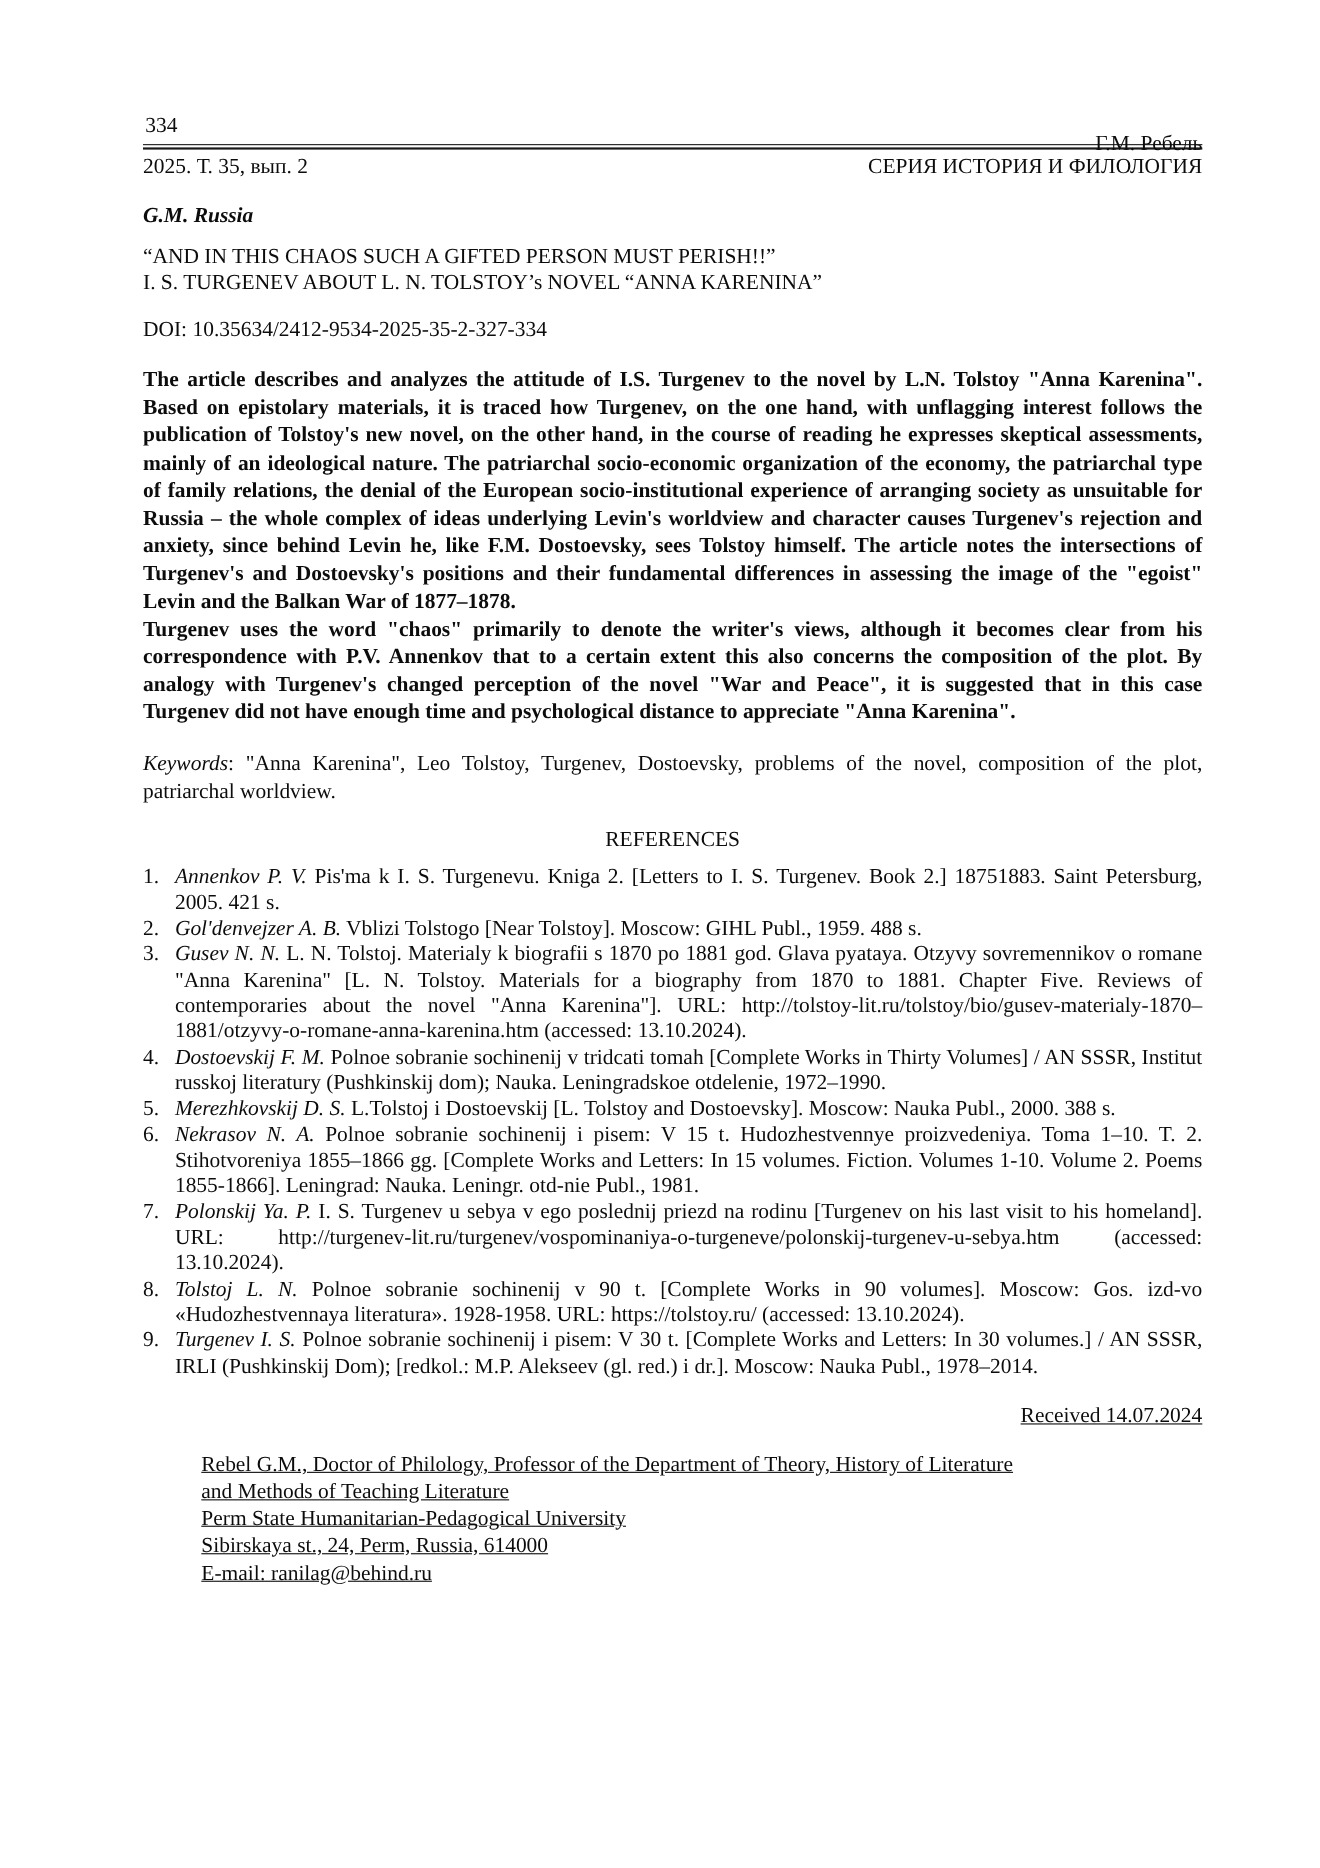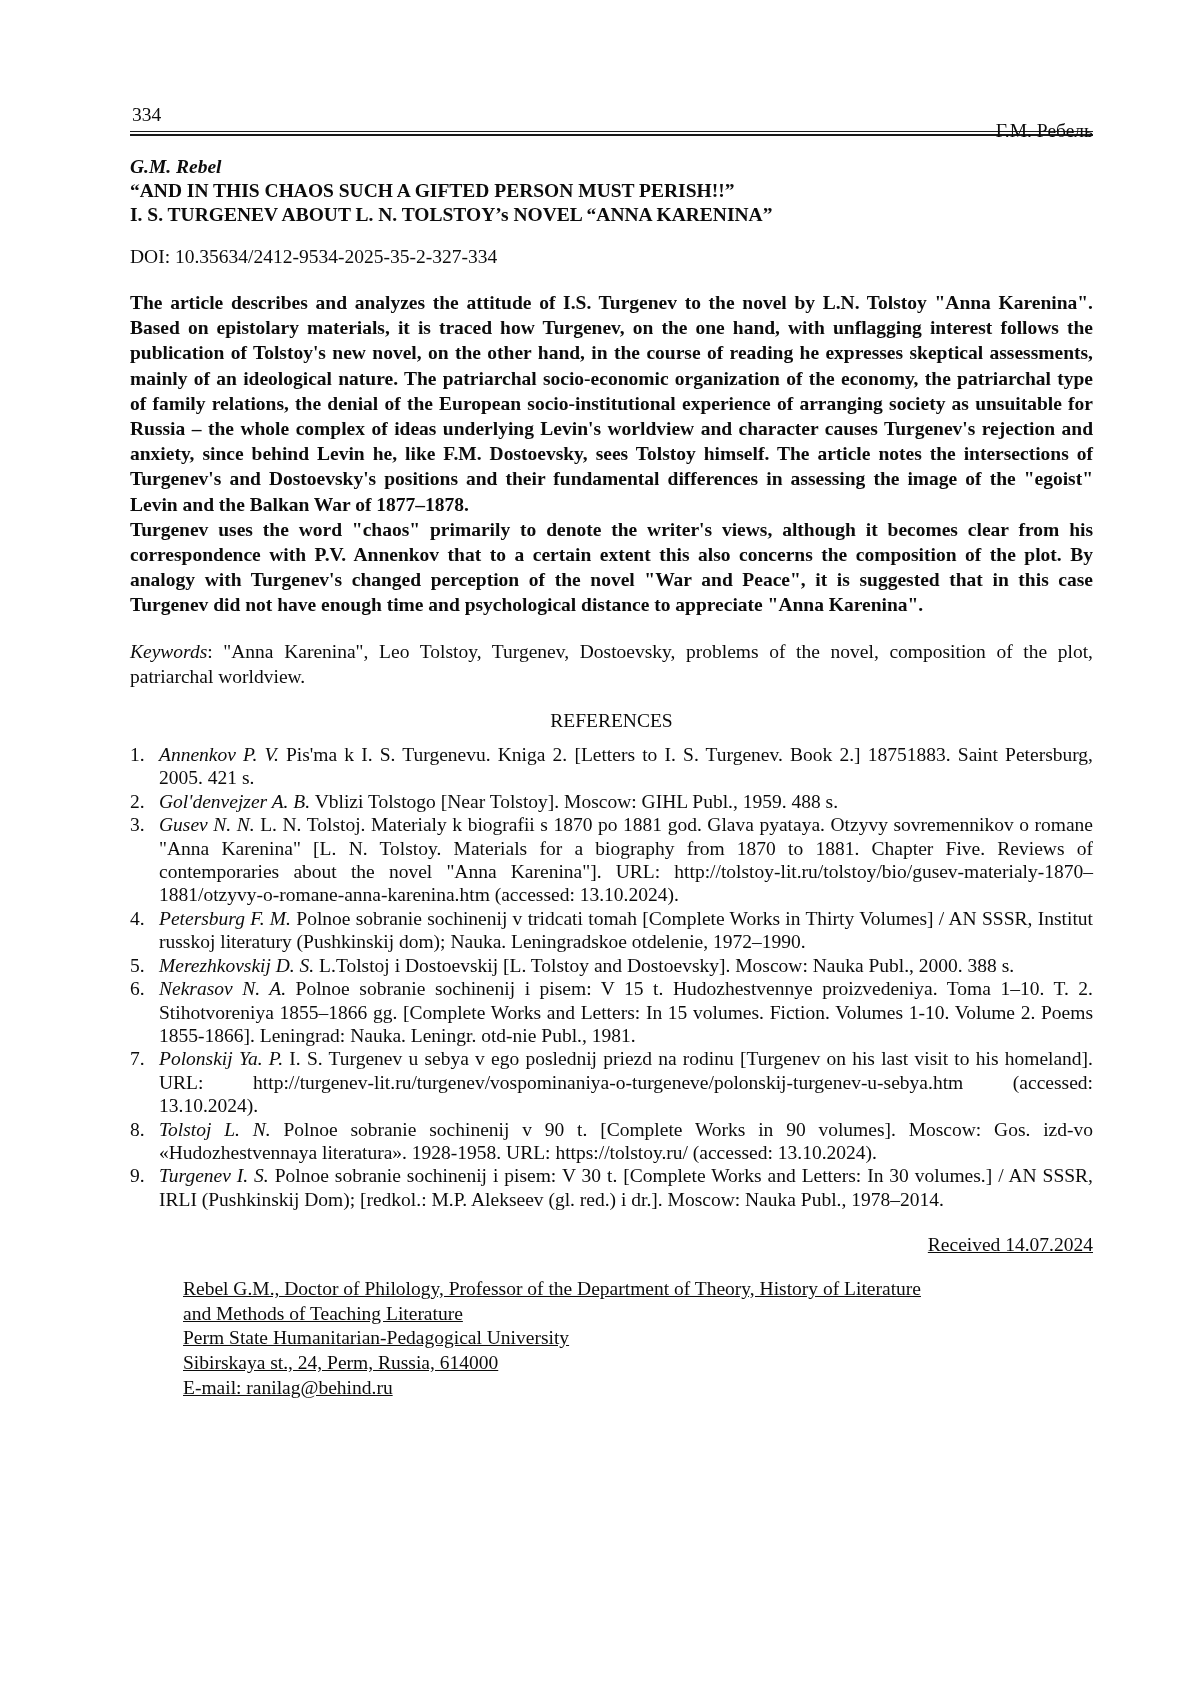--- a/index.html
+++ b/index.html
@@ -37,23 +37,23 @@
     margin-top: 5px;
     height: 25px;
   }
   
   .article-author {
     margin-top: 20px;
     font-weight: bold;
     font-style: italic;
   }
   .article-title {
-    font-weight: bold;
+    font-weight: normal;
     line-height: 23.5px;
-    margin-top: 1px;
+    margin-top: 14px;
   }
   .doi { margin-top: 20px; }
   
   p.abstract {
     margin: 0;
     text-align: justify;
     line-height: 25.2px;
     font-weight: bold;
   }
   p.abstract.first { margin-top: 22px; }
@@ -89,42 +89,46 @@
 <div class="page">
   <div class="inner">
 
     <div class="running-head">
       <span class="rh-left">334</span>
       <span class="rh-center">Г.М. Ребель</span>
     </div>
 
     <div class="rule"></div>
 
+    <div class="issue-row">
+      <span>2025. Т. 35, вып. 2</span>
+      <span>СЕРИЯ ИСТОРИЯ И ФИЛОЛОГИЯ</span>
+    </div>
 
-    <div class="article-author">G.M. Rebel</div>
+    <div class="article-author">G.M. Russia</div>
 
     <div class="article-title">
       <div>“AND IN THIS CHAOS SUCH A GIFTED PERSON MUST PERISH!!”</div>
       <div>I. S. TURGENEV ABOUT L. N. TOLSTOY’s NOVEL “ANNA KARENINA”</div>
     </div>
 
     <div class="doi">DOI: 10.35634/2412-9534-2025-35-2-327-334</div>
 
     <p class="abstract first">The article describes and analyzes the attitude of I.S. Turgenev to the novel by L.N. Tolstoy "Anna Karenina". Based on epistolary materials, it is traced how Turgenev, on the one hand, with unflagging interest follows the publication of Tolstoy's new novel, on the other hand, in the course of reading he expresses skeptical assessments, mainly of an ideological nature. The patriarchal socio-economic organization of the economy, the patriarchal type of family relations, the denial of the European socio-institutional experience of arranging society as unsuitable for Russia – the whole complex of ideas underlying Levin's worldview and character causes Turgenev's rejection and anxiety, since behind Levin he, like F.M. Dostoevsky, sees Tolstoy himself. The article notes the intersections of Turgenev's and Dostoevsky's positions and their fundamental differences in assessing the image of the "egoist" Levin and the Balkan War of 1877–1878.</p>
     <p class="abstract">Turgenev uses the word "chaos" primarily to denote the writer's views, although it becomes clear from his correspondence with P.V. Annenkov that to a certain extent this also concerns the composition of the plot. By analogy with Turgenev's changed perception of the novel "War and Peace", it is suggested that in this case Turgenev did not have enough time and psychological distance to appreciate "Anna Karenina".</p>
 
     <p class="keywords"><i>Keywords</i><span>: "Anna Karenina", Leo Tolstoy, Turgenev, Dostoevsky, problems of the novel, composition of the plot, patriarchal worldview.</span></p>
 
     <div class="ref-heading">REFERENCES</div>
 
     <div class="refs">
       <div class="ref"><span class="ref-num">1.</span><i>Annenkov P. V.</i><span> Pis'ma k I. S. Turgenevu. Kniga 2. [Letters to I. S. Turgenev. Book 2.] 18751883. Saint Petersburg, 2005. 421 s.</span></div>
       <div class="ref"><span class="ref-num">2.</span><i>Gol'denvejzer A. B.</i><span> Vblizi Tolstogo [Near Tolstoy]. Moscow: GIHL Publ., 1959. 488 s.</span></div>
       <div class="ref"><span class="ref-num">3.</span><i>Gusev N. N.</i><span> L. N. Tolstoj. Materialy k biografii s 1870 po 1881 god. Glava pyataya. Otzyvy sovremennikov o romane "Anna Karenina" [L. N. Tolstoy. Materials for a biography from 1870 to 1881. Chapter Five. Reviews of contemporaries about the novel "Anna Karenina"]. URL: http://tolstoy-lit.ru/tolstoy/bio/gusev-materialy-1870–1881/otzyvy-o-romane-anna-karenina.htm (accessed: 13.10.2024).</span></div>
-      <div class="ref"><span class="ref-num">4.</span><i>Petersburg F. M.</i><span> Polnoe sobranie sochinenij v tridcati tomah [Complete Works in Thirty Volumes] / AN SSSR, Institut russkoj literatury (Pushkinskij dom); Nauka. Leningradskoe otdelenie, 1972–1990.</span></div>
+      <div class="ref"><span class="ref-num">4.</span><i>Dostoevskij F. M.</i><span> Polnoe sobranie sochinenij v tridcati tomah [Complete Works in Thirty Volumes] / AN SSSR, Institut russkoj literatury (Pushkinskij dom); Nauka. Leningradskoe otdelenie, 1972–1990.</span></div>
       <div class="ref"><span class="ref-num">5.</span><i>Merezhkovskij D. S.</i><span> L.Tolstoj i Dostoevskij [L. Tolstoy and Dostoevsky]. Moscow: Nauka Publ., 2000. 388 s.</span></div>
       <div class="ref"><span class="ref-num">6.</span><i>Nekrasov N. A.</i><span> Polnoe sobranie sochinenij i pisem: V 15 t. Hudozhestvennye proizvedeniya. Toma 1–10. T. 2. Stihotvoreniya 1855–1866 gg. [Complete Works and Letters: In 15 volumes. Fiction. Volumes 1-10. Volume 2. Poems 1855-1866]. Leningrad: Nauka. Leningr. otd-nie Publ., 1981.</span></div>
       <div class="ref"><span class="ref-num">7.</span><i>Polonskij Ya. P.</i><span> I. S. Turgenev u sebya v ego poslednij priezd na rodinu [Turgenev on his last visit to his homeland]. URL: http://turgenev-lit.ru/turgenev/vospominaniya-o-turgeneve/polonskij-turgenev-u-sebya.htm (accessed: 13.10.2024).</span></div>
       <div class="ref"><span class="ref-num">8.</span><i>Tolstoj L. N.</i><span> Polnoe sobranie sochinenij v 90 t. [Complete Works in 90 volumes]. Moscow: Gos. izd-vo «Hudozhestvennaya literatura». 1928-1958. URL: https://tolstoy.ru/ (accessed: 13.10.2024).</span></div>
       <div class="ref"><span class="ref-num">9.</span><i>Turgenev I. S.</i><span> Polnoe sobranie sochinenij i pisem: V 30 t. [Complete Works and Letters: In 30 volumes.] / AN SSSR, IRLI (Pushkinskij Dom); [redkol.: M.P. Alekseev (gl. red.) i dr.]. Moscow: Nauka Publ., 1978–2014.</span></div>
     </div>
 
     <div class="received">Received 14.07.2024</div>
 
     <div class="author-info">

